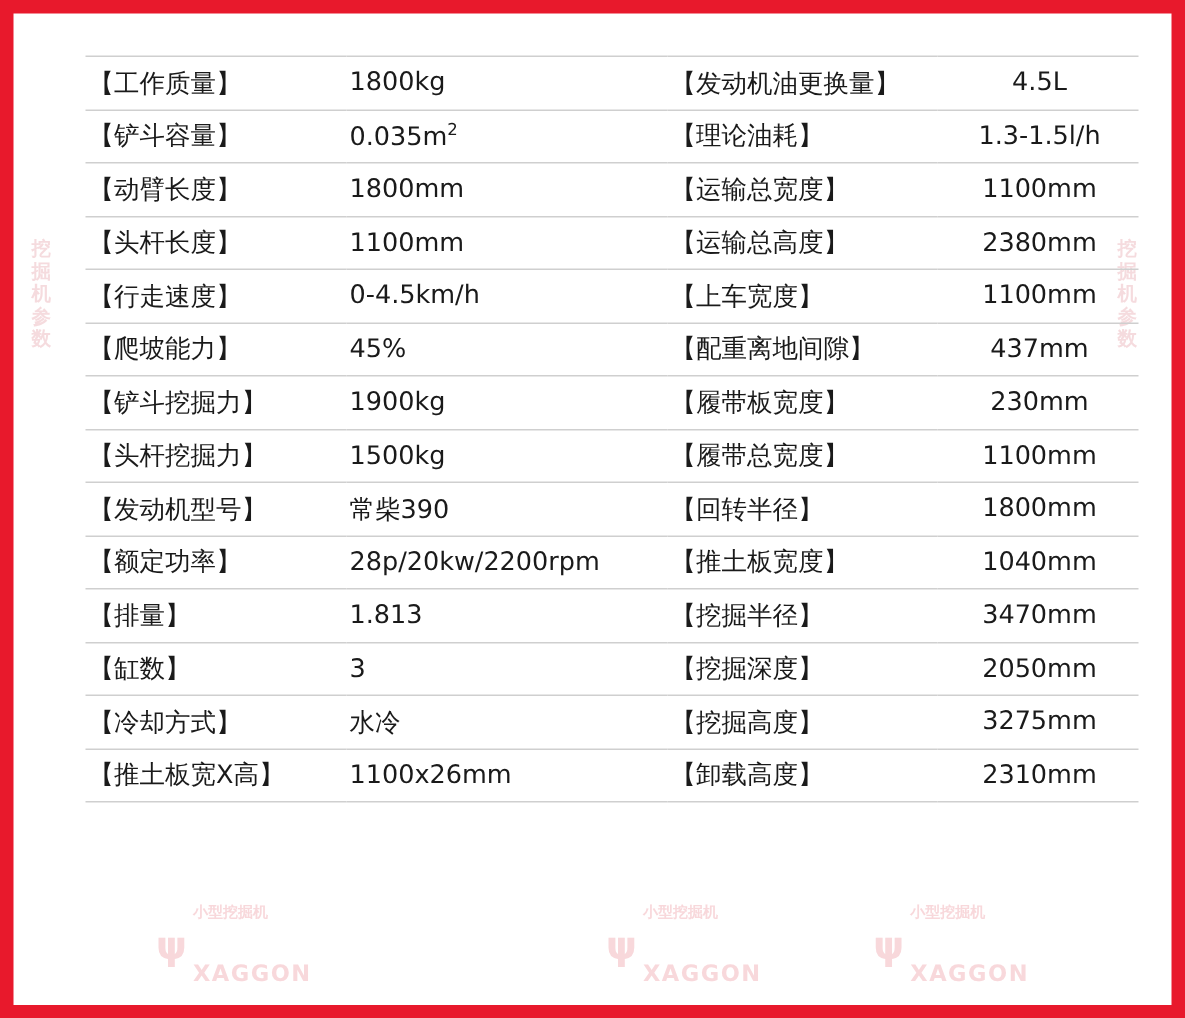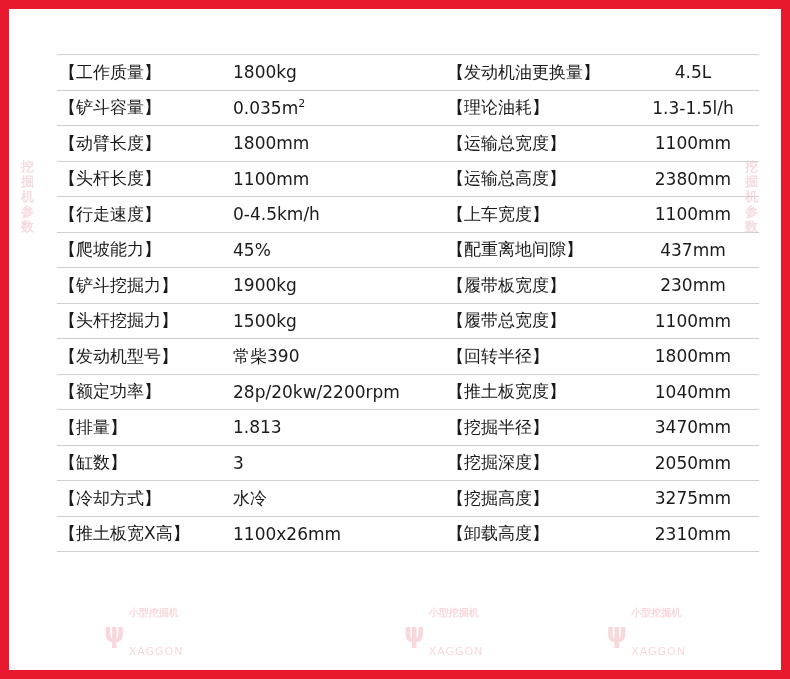--- a/index.html
+++ b/index.html
@@ -74,34 +74,34 @@
     flex-direction: column;
     line-height: 1.05;
     gap: 28px;
   }
   .wm-logo .txt .t1 {
     font-size: 10px;
     color: #f0a9b0;
     font-weight: bold;
   }
   .wm-logo .txt .t2 {
-    font-size: 11px;
+    font-size: 15px;
     color: #f0a9b0;
-    font-weight: normal;
+    font-weight: bold;
     letter-spacing: 1px;
   }
   .wm-logo-1 { left: 95px; }
   .wm-logo-2 { left: 395px; }
   .wm-logo-3 { right: 95px; }
 
   
   .spec-table {
     position: absolute;
     left: 48px;
-    top: 45px;
+    top: 28px;
     width: 694px;
     border-collapse: collapse;
     table-layout: fixed;
   }
   .spec-table td {
     border-bottom: 1px solid #cfcfcf;
     height: 34.5px;
     font-size: 17px;
     color: #1a1a1a;
     padding: 0 0 0 2px;

